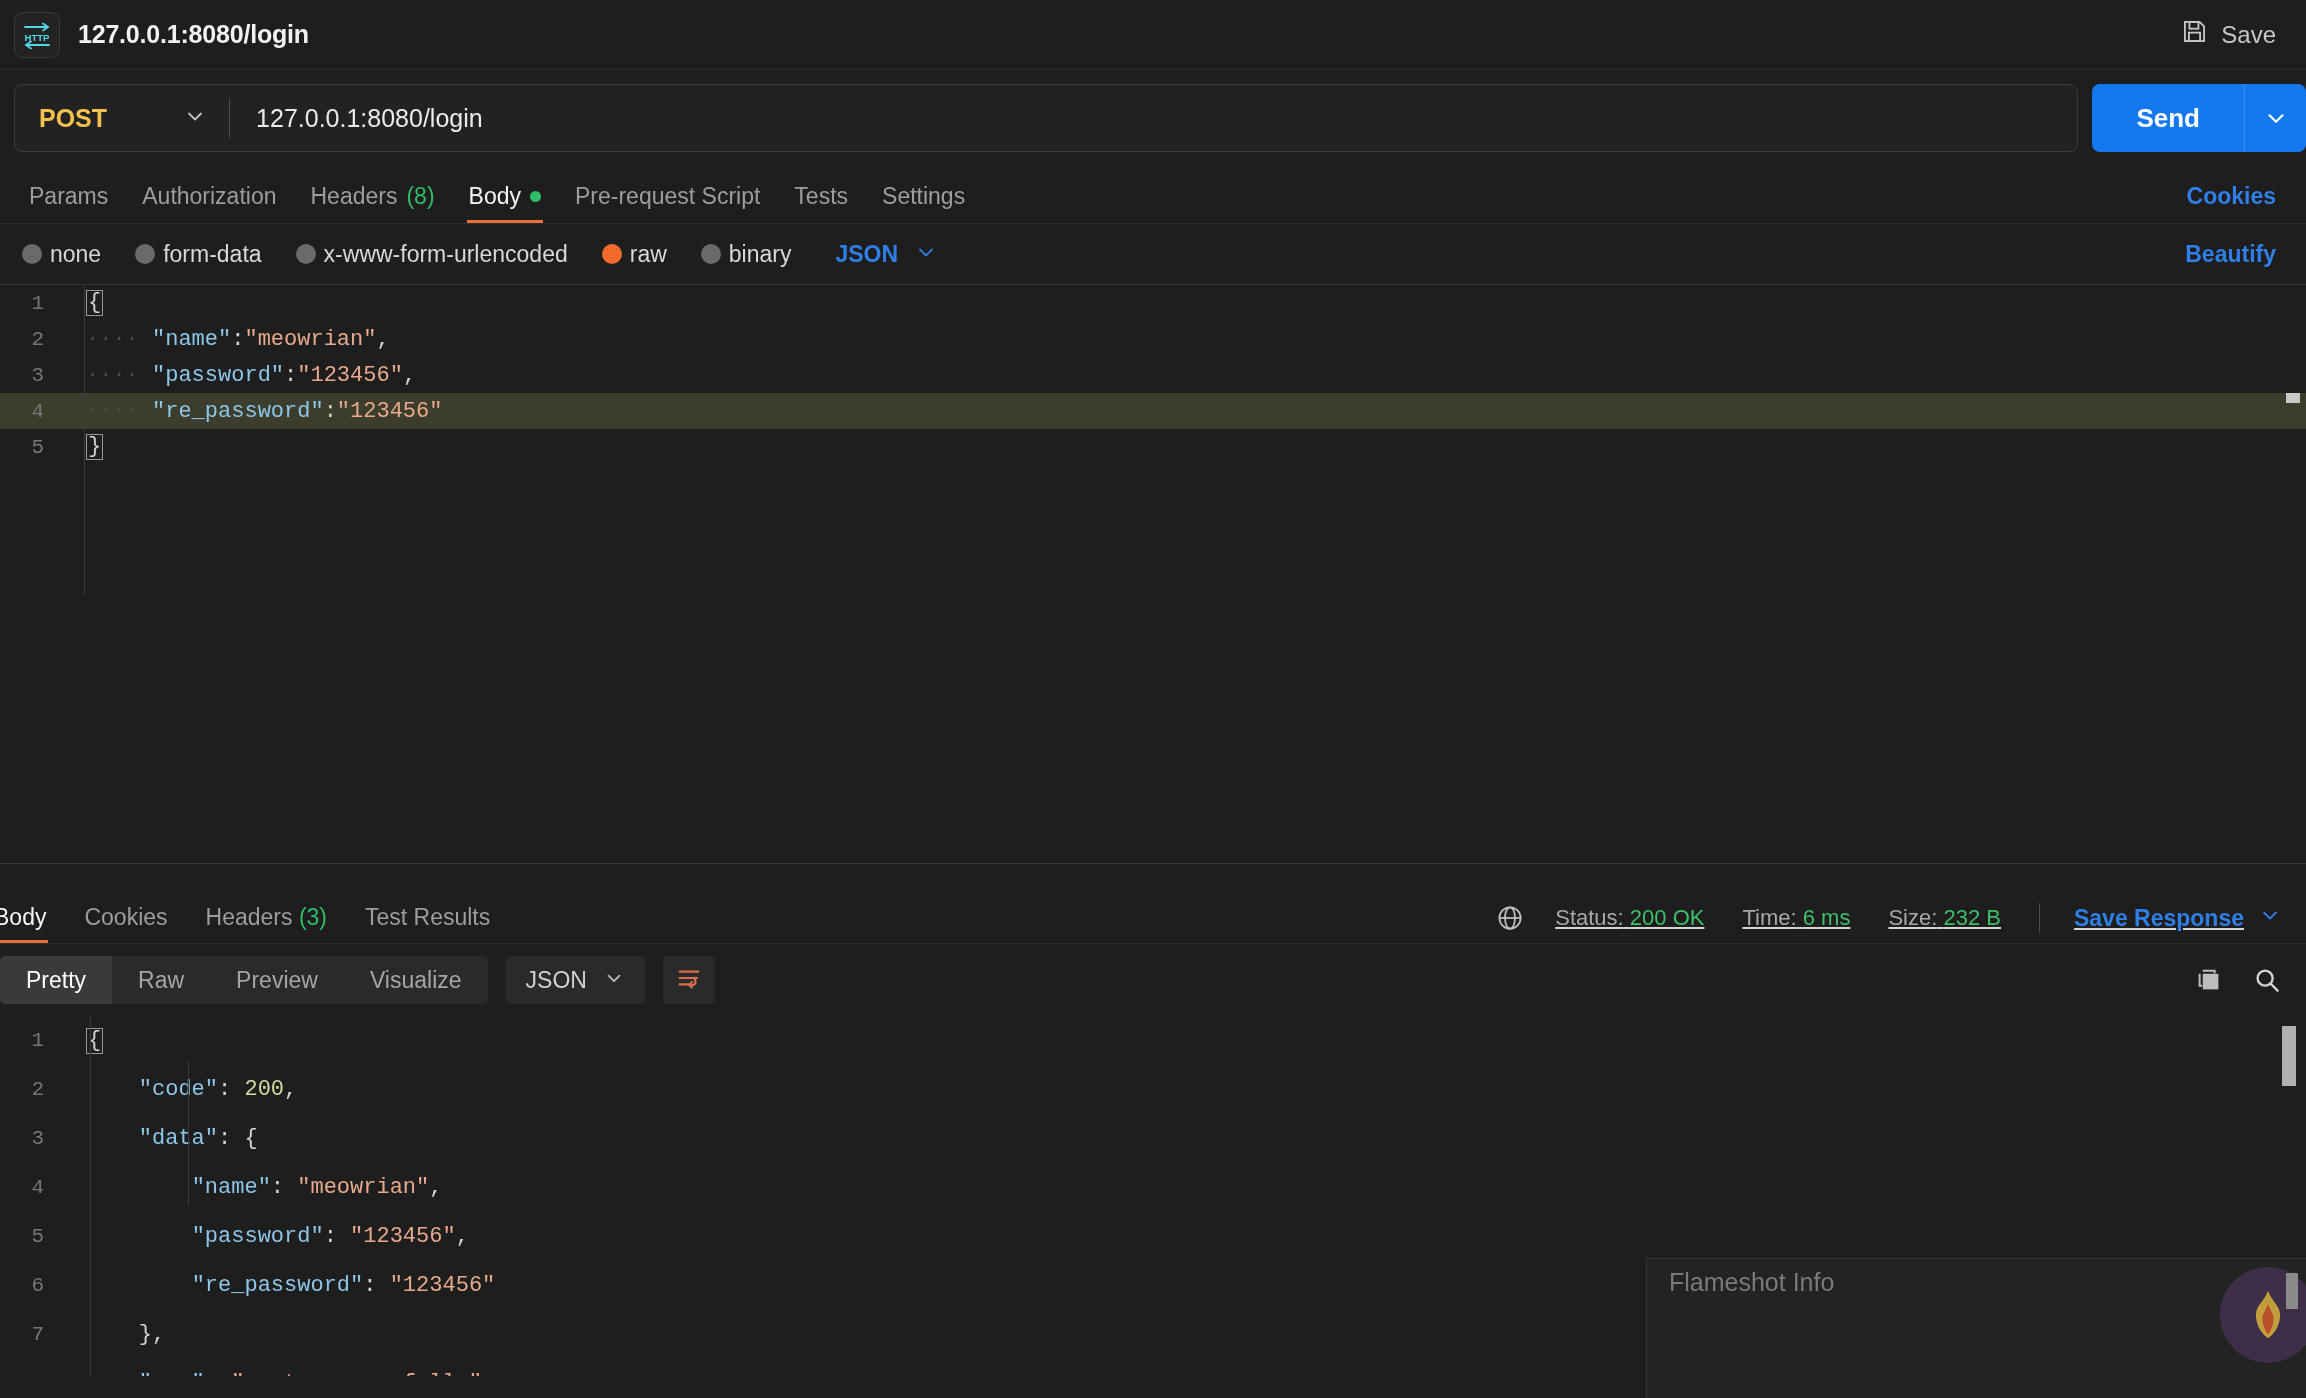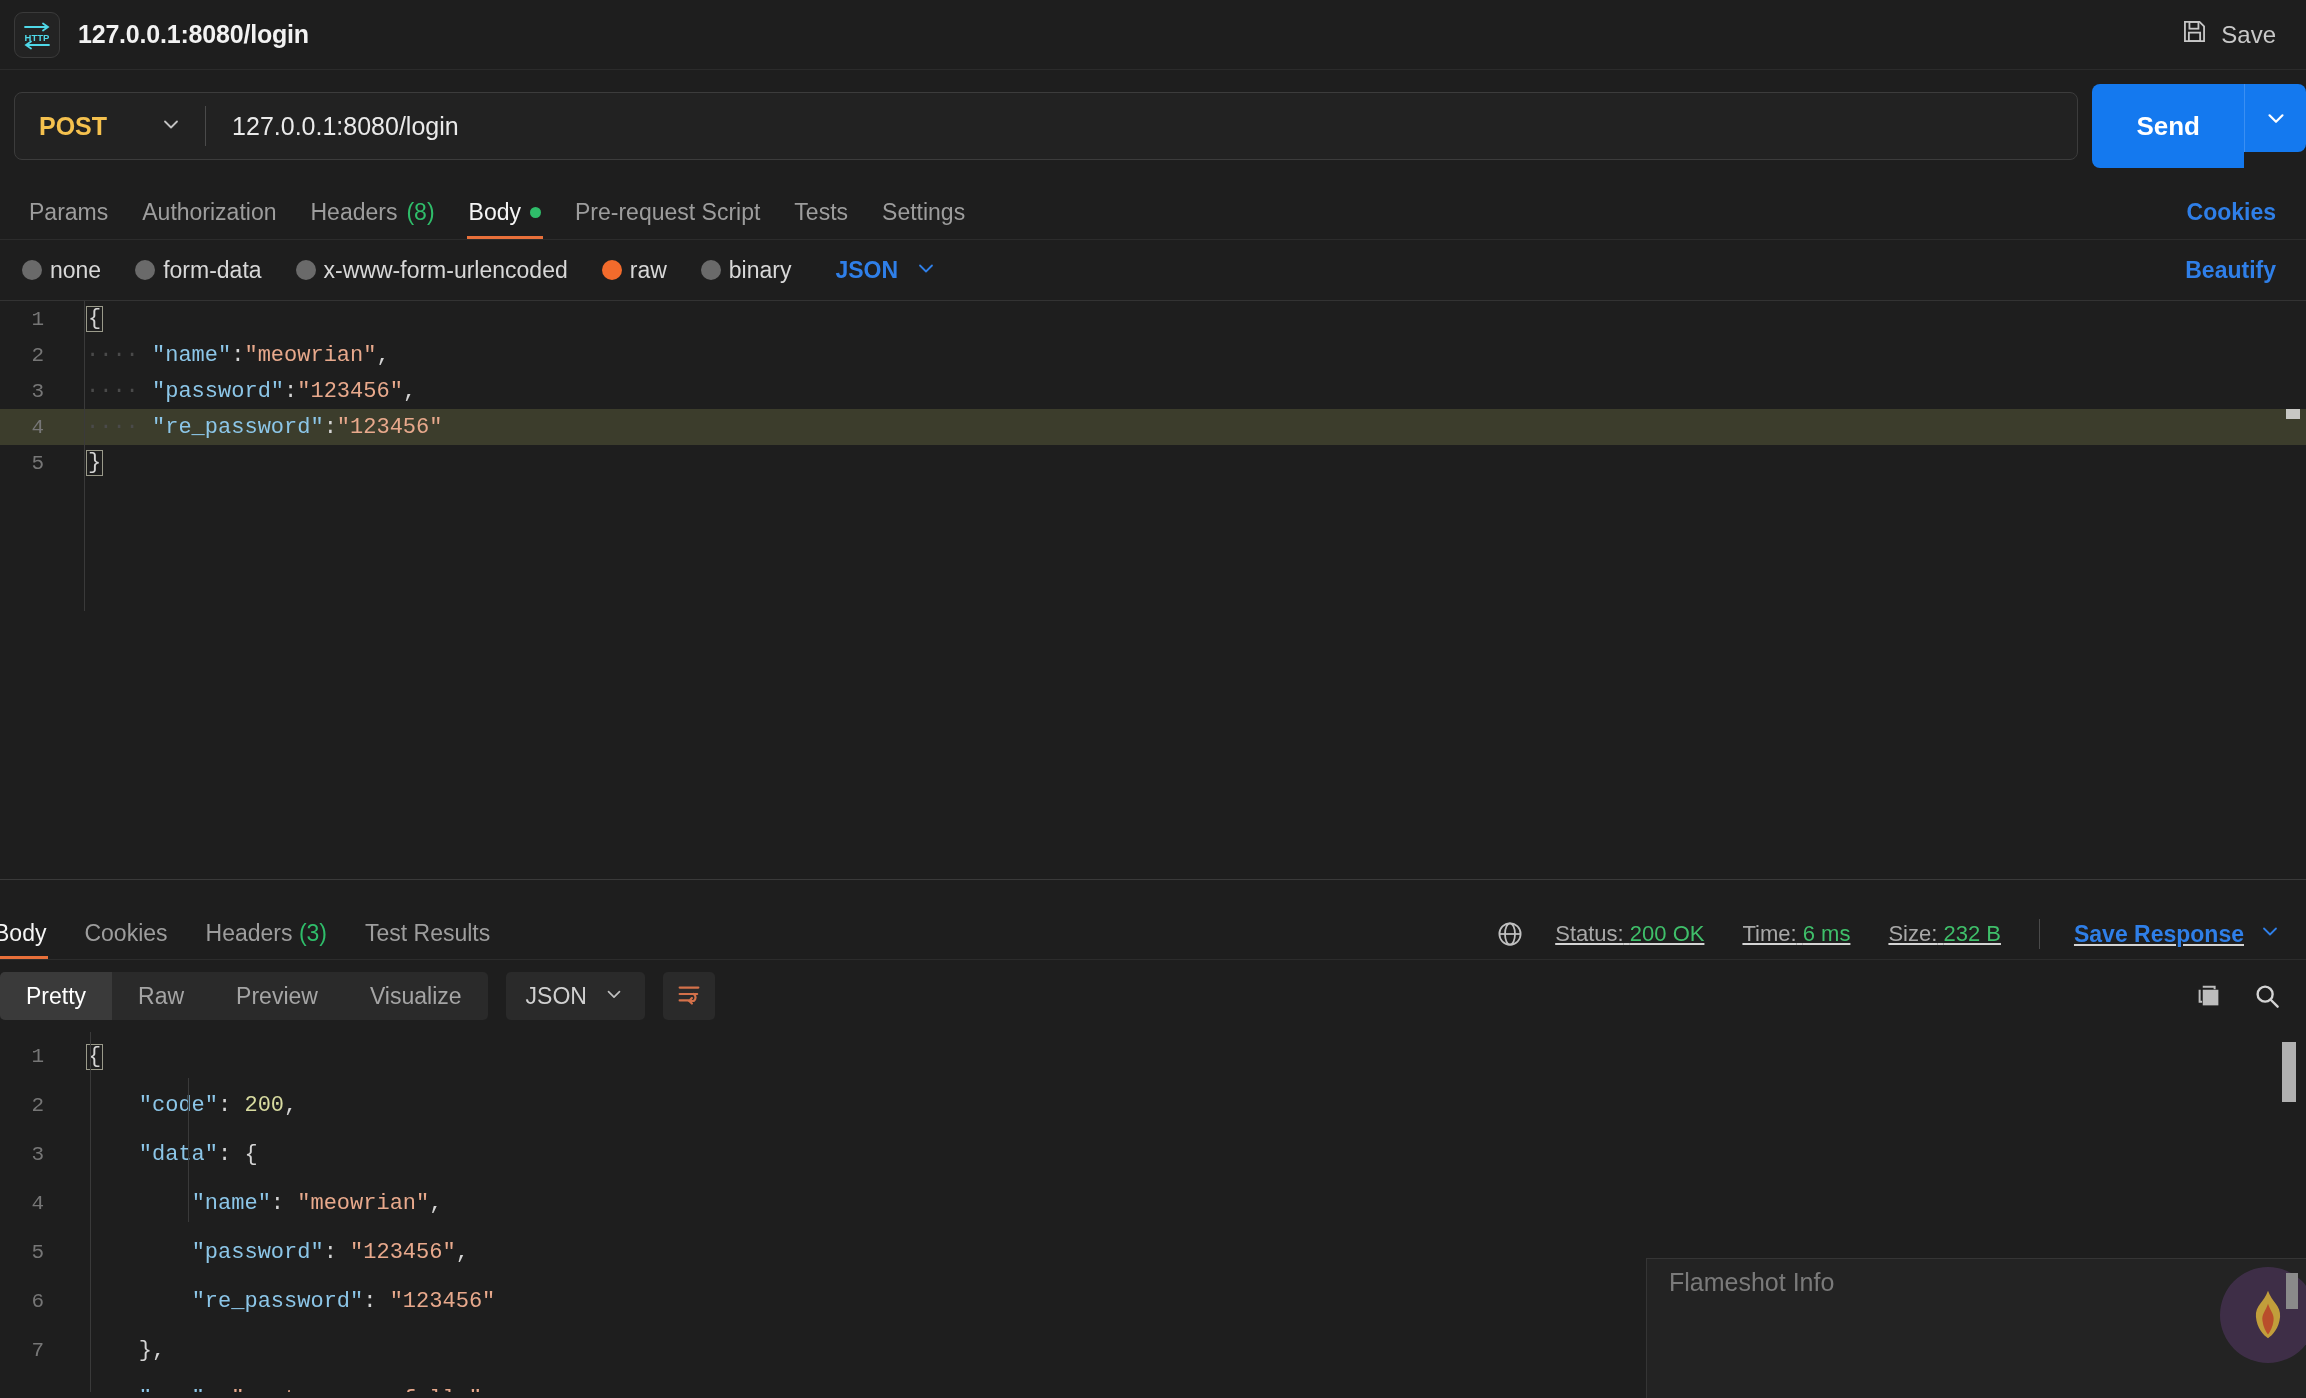--- a/index.html
+++ b/index.html
@@ -37,34 +37,34 @@
   .urlrow {
     display: flex; align-items: center;
     padding: 14px 0 14px 14px; gap: 0;
   }
   .urlbox {
     flex: 1 1 auto; height: 68px;
     background: #222; border: 1px solid #3c3c3c; border-radius: 8px;
     display: flex; align-items: center;
   }
   .method {
-    display: flex; align-items: center; gap: 52px;
+    display: flex; align-items: center; gap: 76px;
     padding: 0 22px 0 24px; height: 100%; cursor: pointer;
   }
   .method-label { font-size: 25px; font-weight: bold; color: #f5c14e; }
   .method-sep { width: 1px; height: 40px; background: #4a4a4a; }
   .url-value {
     flex: 1 1 auto; padding-left: 26px; font-size: 25px; color: #eaeaea;
     background: transparent; border: none; outline: none;
     font-family: "Liberation Sans", sans-serif;
   }
   .sendwrap { display: flex; margin-left: 14px; margin-right: 0; }
   .send-btn {
     background: #1479ef; color: #fff; font-size: 26px; font-weight: bold;
-    height: 84px; padding: 0 44px; border: none;
+    height: 68px; padding: 0 44px; border: none;
     border-radius: 8px 0 0 8px; cursor: pointer;
     font-family: "Liberation Sans", sans-serif;
   }
   .send-caret {
     background: #1479ef; width: 62px; height: 68px;
     border-radius: 0 8px 8px 0; border-left: 1px solid #3a8ff3;
     display: flex; align-items: center; justify-content: center; cursor: pointer;
   }
 
   

